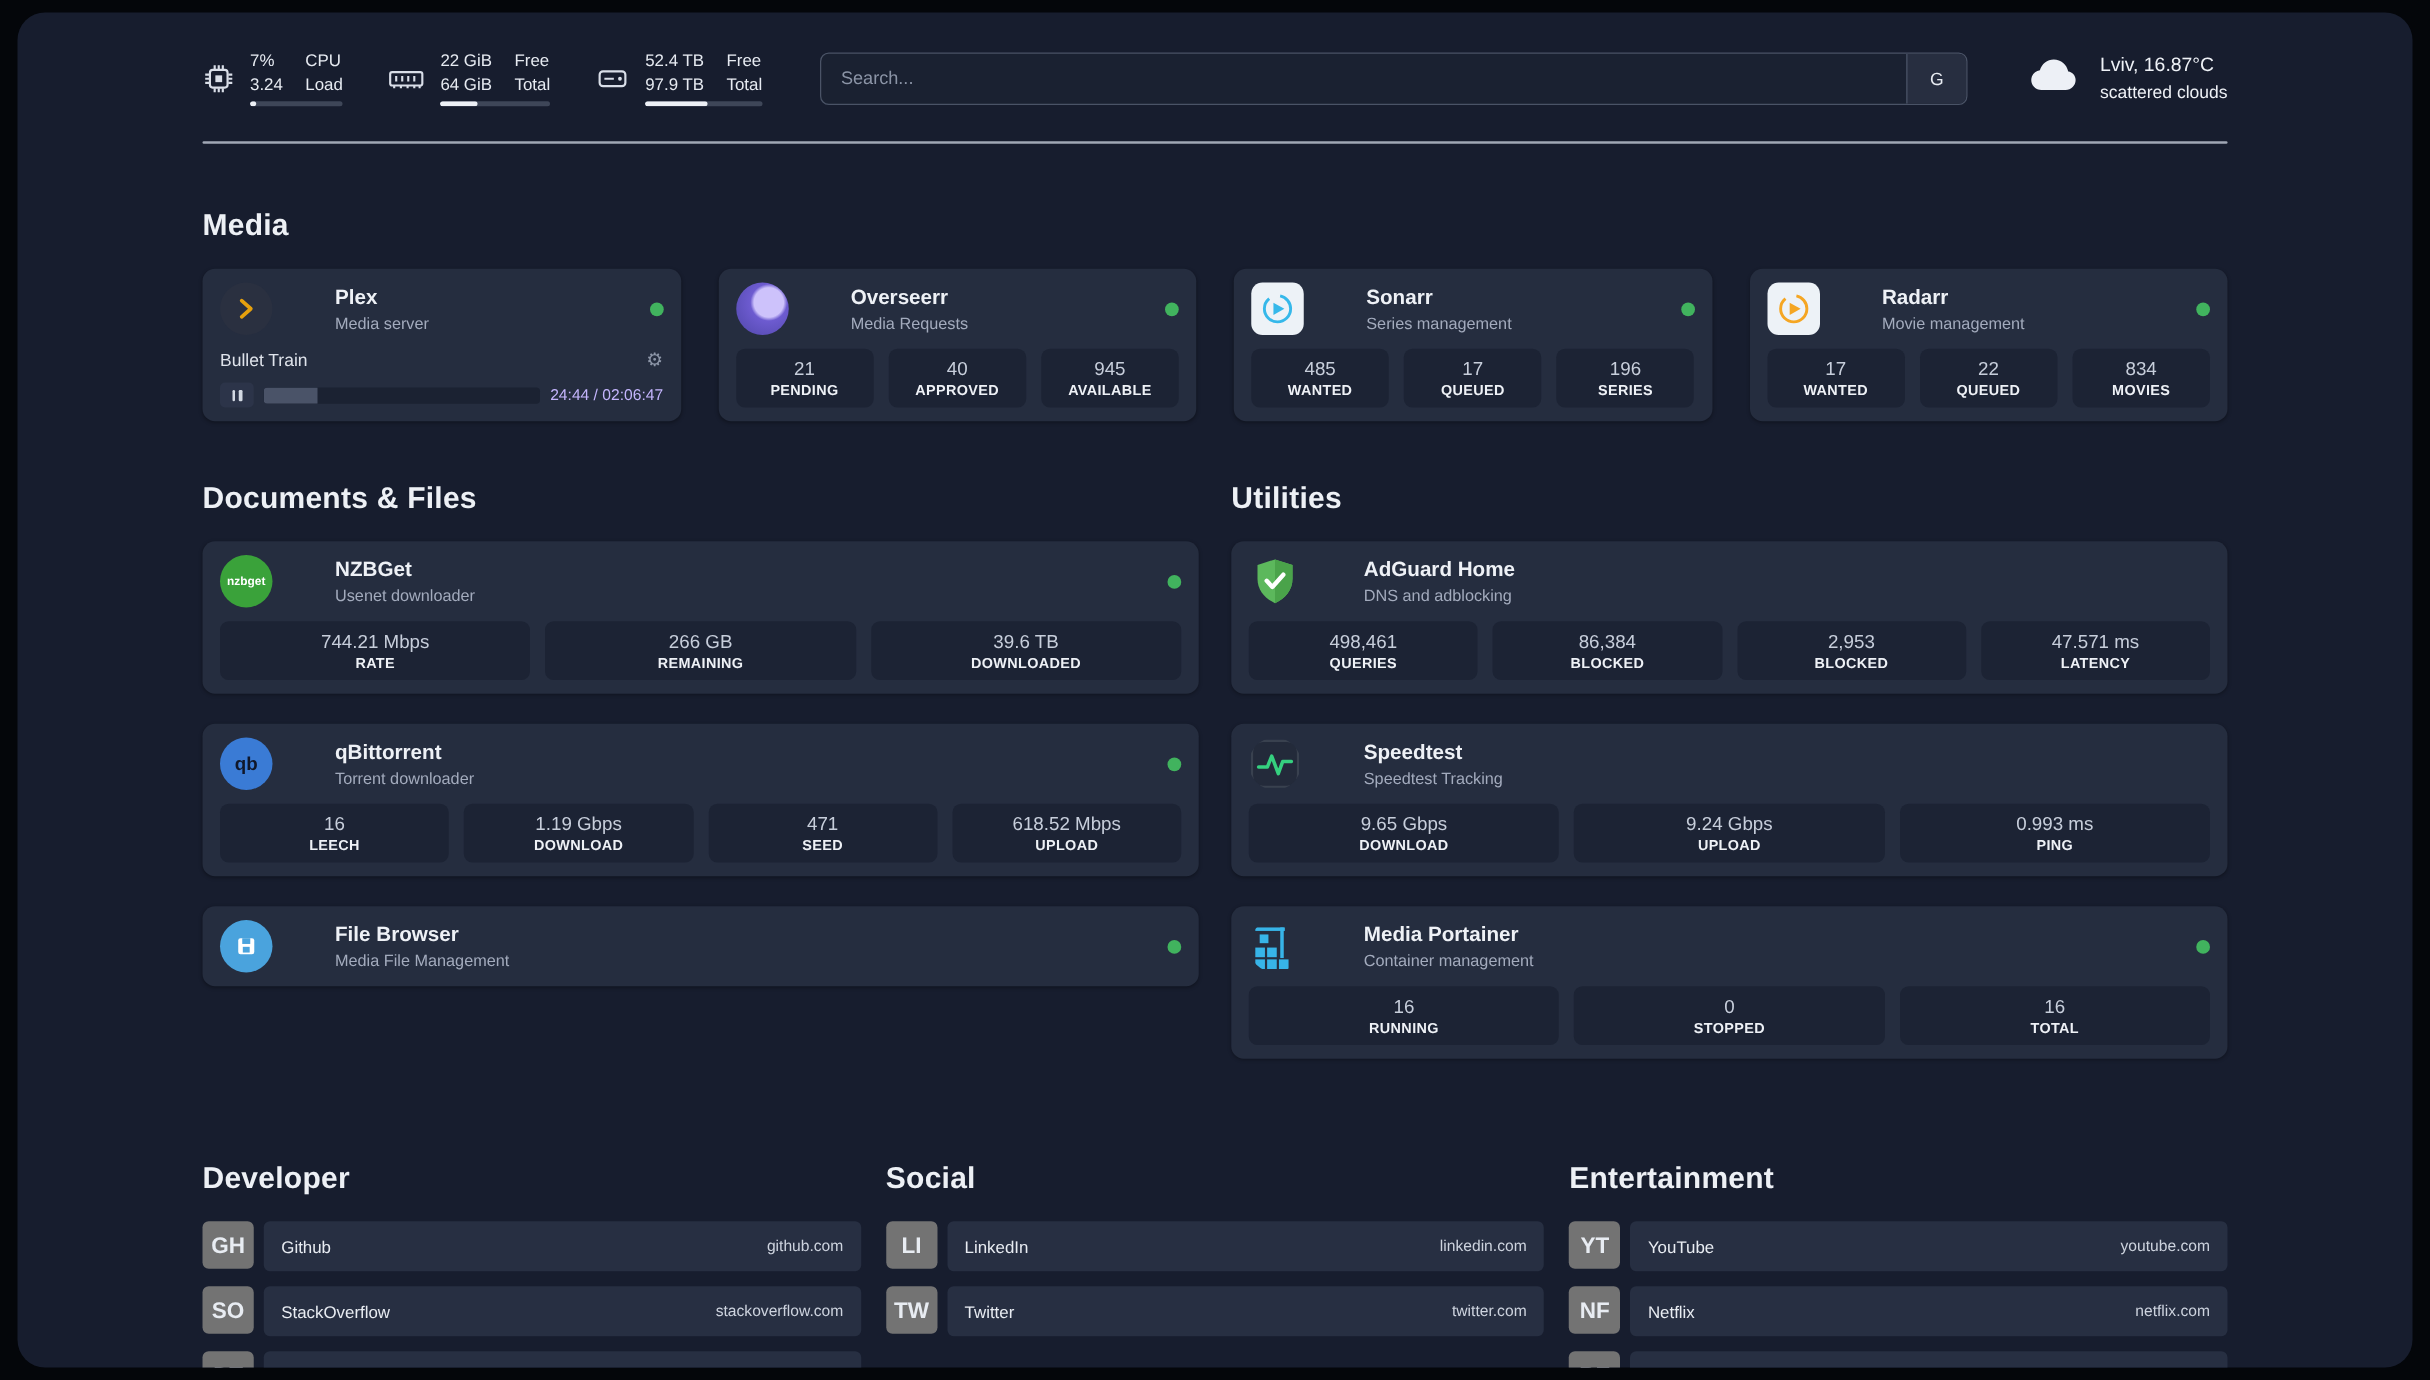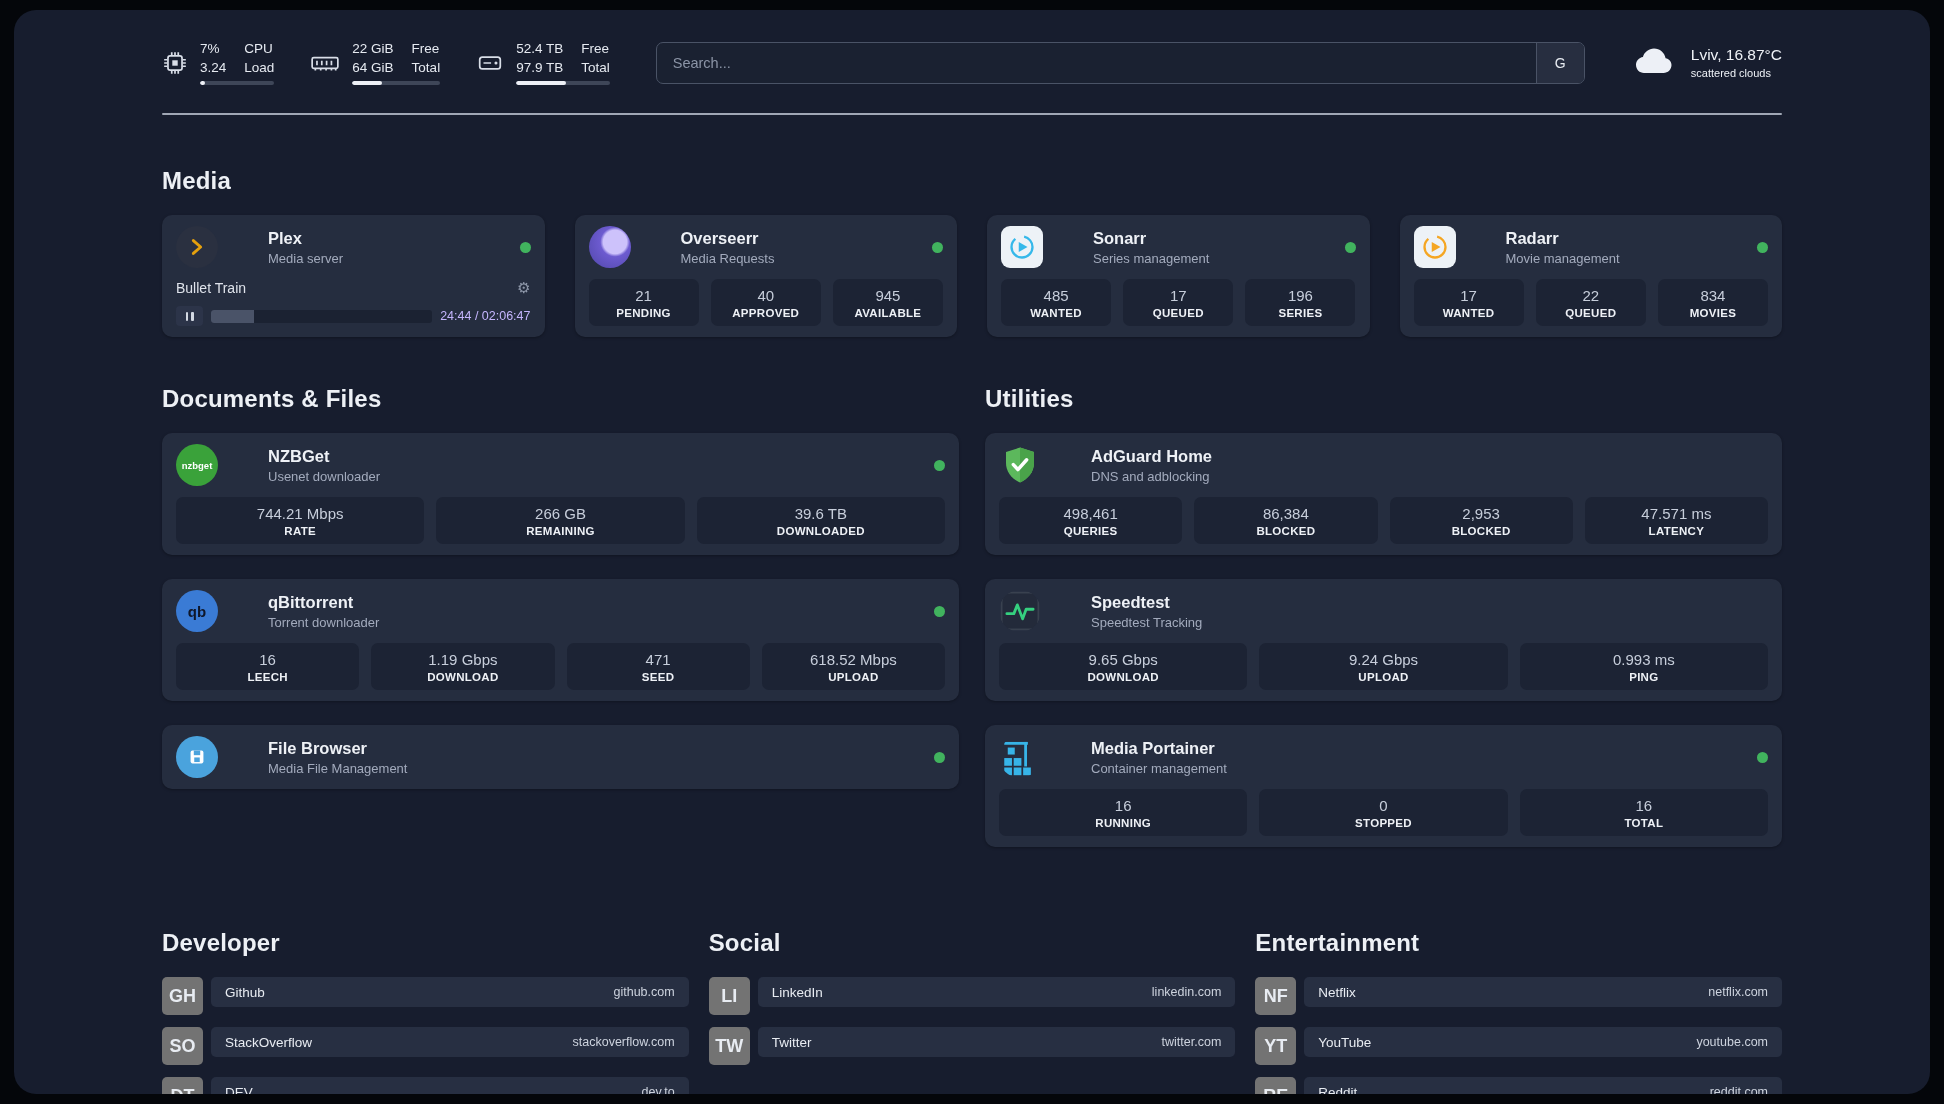--- a/index.html
+++ b/index.html
@@ -19,21 +19,21 @@
   .mbar { height:4px; background:#3e4658; border-radius:2px; overflow:hidden; }
   .mbar i { display:block; height:100%; background:#edf0f6; border-radius:2px; }
 
   .search { flex:1; margin:0 46px; height:42px; display:flex; align-items:stretch; background:#1a2131; border:1px solid #4a5366; border-radius:7px; overflow:hidden; }
   .search input { flex:1; background:transparent; border:none; outline:none; color:#dfe4ec; font-size:14.5px; padding:0 16px; font-family:"Liberation Sans", sans-serif; }
   .search input::placeholder { color:#8b94a6; }
   .gbtn { width:48px; display:flex; align-items:center; justify-content:center; background:#272e40; border-left:1px solid #4a5366; color:#e8ecf2; font-size:14px; cursor:pointer; }
 
   .weather { display:flex; align-items:center; gap:14px; color:#eef1f6; }
   .wtext .w1 { font-size:15.5px; }
-  .wtext .w2 { font-size:11px; margin-top:3px; }
+  .wtext .w2 { font-size:14px; margin-top:3px; }
 
   .divider { height:2px; background:#b9c0cd; opacity:.85; margin-top:28px; border-radius:1px; }
 
   
   .section-title { font-size:24px; font-weight:600; color:#edf0f5; margin:0 0 20px 0; letter-spacing:.2px; }
   .mt-lg { margin-top:52px; }
   .mt-md { margin-top:48px; }
   .mt-bm { margin-top:58px; }
 
   .media-grid { display:grid; grid-template-columns:repeat(4,1fr); gap:30px; }
@@ -72,21 +72,21 @@
   .ic-white { background:#edf2f7; }
   .ic-nzbget { background:#3aa23a; color:#fff; font-size:9.5px; font-weight:700; }
   .ic-qb { background:#3a7bd5; color:#0f172a; font-size:15px; font-weight:700; }
   .ic-fb { background:#4aa3dd; }
   .ic-plain { background:transparent; }
 
   
   .bm-grid { display:grid; grid-template-columns:1fr 1fr 1fr; column-gap:20px; align-items:start; }
   .bm-row { display:flex; gap:8px; margin-bottom:12px; cursor:pointer; }
   .bm-abbr { width:41px; height:38px; background:#737373; border-radius:5px; display:flex; align-items:center; justify-content:center; font-size:18px; font-weight:600; color:#e8ecf2; flex:none; }
-  .bm-main { flex:1; height:30px; background:#272f42; border-radius:5px; display:flex; align-items:center; justify-content:space-between; padding:0 14px; }
+  .bm-main { flex:1; height:40px; background:#272f42; border-radius:5px; display:flex; align-items:center; justify-content:space-between; padding:0 14px; }
   .bm-name { font-size:13.5px; color:#e8ecf2; }
   .bm-url { font-size:12.5px; color:#cdd3de; }
 </style>
 </head>
 <body>
 
 <div class="screen">
 <div class="dashboard">
 <div class="container">
 
@@ -518,31 +518,31 @@
         <span class="bm-main">
                 <span class="bm-name">Twitter</span>
                 <span class="bm-url">twitter.com</span>
               </span>
       </div>
     </div>
 
     <div>
       <h2 class="section-title">Entertainment</h2>
       <div class="bm-row">
+        <span class="bm-abbr">YT</span>
+        <span class="bm-main">
+                <span class="bm-name">YouTube</span>
+                <span class="bm-url">youtube.com</span>
+              </span>
+      </div>
+      <div class="bm-row">
         <span class="bm-abbr">NF</span>
         <span class="bm-main">
                 <span class="bm-name">Netflix</span>
                 <span class="bm-url">netflix.com</span>
-              </span>
-      </div>
-      <div class="bm-row">
-        <span class="bm-abbr">YT</span>
-        <span class="bm-main">
-                <span class="bm-name">YouTube</span>
-                <span class="bm-url">youtube.com</span>
               </span>
       </div>
       <div class="bm-row">
         <span class="bm-abbr">RE</span>
         <span class="bm-main">
                 <span class="bm-name">Reddit</span>
                 <span class="bm-url">reddit.com</span>
               </span>
       </div>
     </div>

